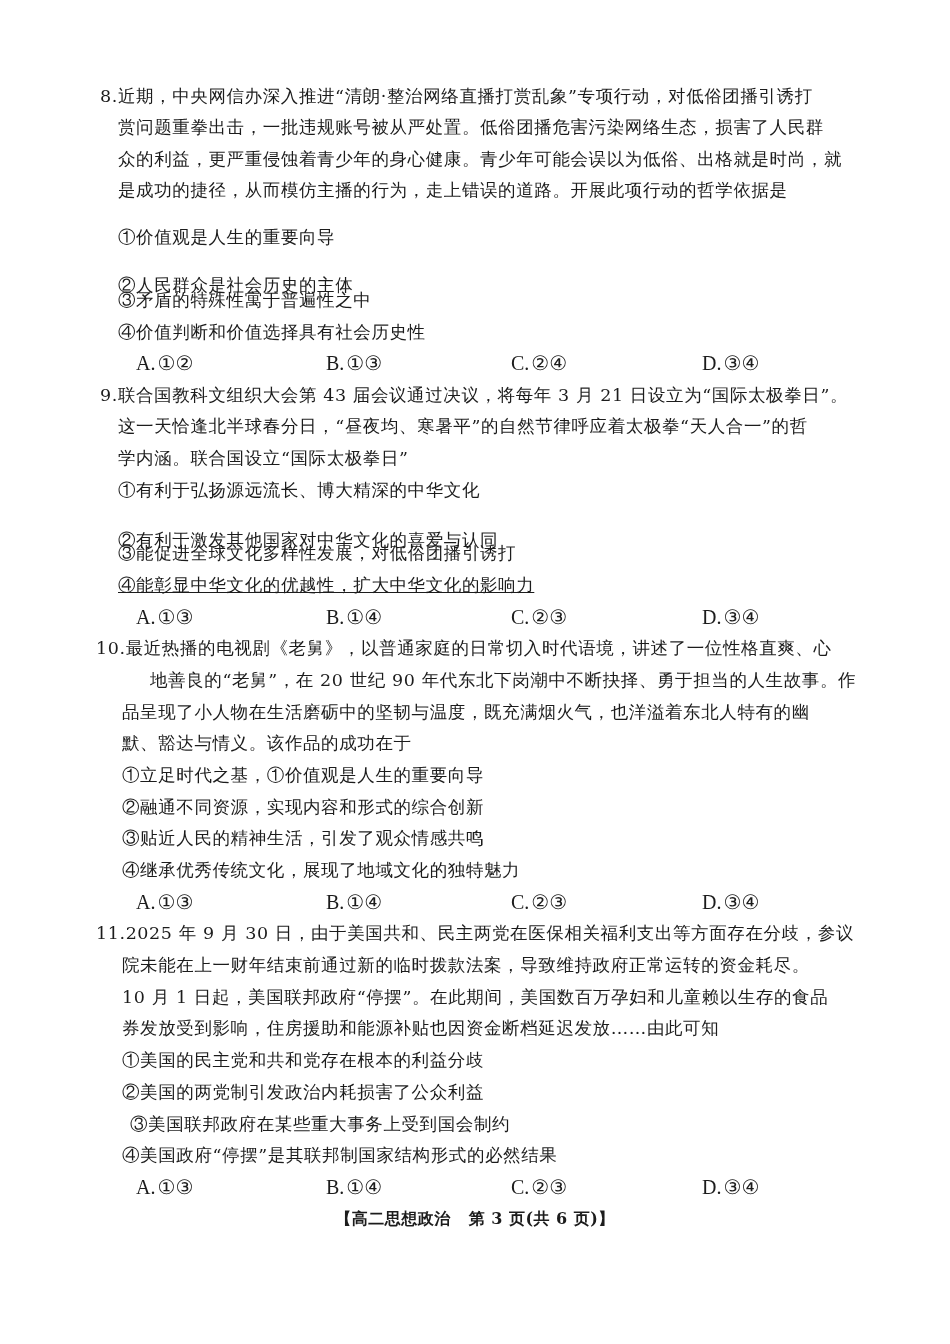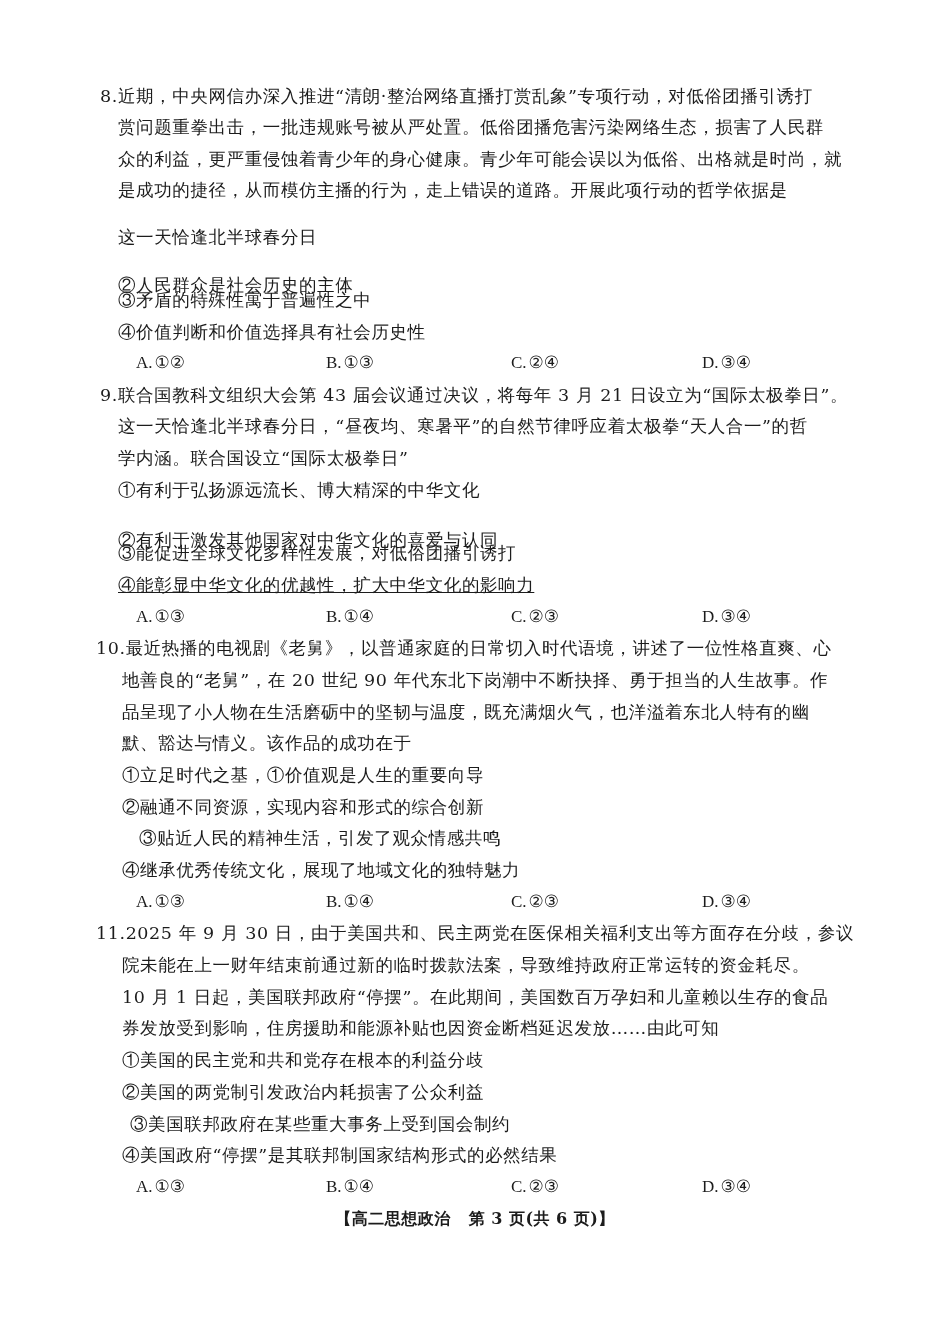--- a/index.html
+++ b/index.html
@@ -45,21 +45,21 @@
     left: 118px;
   }
   .opt.indent2 {
     left: 122px;
   }
   .choice-row {
     position: absolute;
     left: 136px;
     width: 680px;
     height: 24px;
-    font-size: 17px;
+    font-size: 20px;
     line-height: 24px;
   }
   .choice {
     position: absolute;
     top: 0;
     white-space: nowrap;
     font-family: "Liberation Serif", "DejaVu Serif", serif;
   }
   .choice .letter { margin-right: 2px; }
   .footer {
@@ -78,21 +78,21 @@
 </head>
 <body>
 
 <div class="page">
 
   <section>
     <div class="line q-first" style="top:84px;"><span>8.</span><span>近期，中央网信办深入推进“清朗·整治网络直播打赏乱象”专项行动，对低俗团播引诱打</span></div>
     <div class="line q-cont" style="top:115px;">赏问题重拳出击，一批违规账号被从严处置。低俗团播危害污染网络生态，损害了人民群</div>
     <div class="line q-cont" style="top:147px;">众的利益，更严重侵蚀着青少年的身心健康。青少年可能会误以为低俗、出格就是时尚，就</div>
     <div class="line q-cont" style="top:178px;">是成功的捷径，从而模仿主播的行为，走上错误的道路。开展此项行动的哲学依据是</div>
-    <div class="line opt" style="top:225px;">这一天恰逢北半球春分日</div>
+    <div class="line opt" style="top:225px;">①价值观是人生的重要向导</div>
     <div class="line opt" style="top:257px;margin-top:16px;">②人民群众是社会历史的主体</div>
     <div class="line opt" style="top:288px;">③矛盾的特殊性寓于普遍性之中</div>
     <div class="line opt" style="top:320px;">④价值判断和价值选择具有社会历史性</div>
     <div class="choice-row" style="top:351px;">
       <span class="choice" style="left:0px;"><span class="letter">A.</span><span>①②</span></span>
       <span class="choice" style="left:190px;"><span class="letter">B.</span><span>①③</span></span>
       <span class="choice" style="left:375px;"><span class="letter">C.</span><span>②④</span></span>
       <span class="choice" style="left:566px;"><span class="letter">D.</span><span>③④</span></span>
     </div>
   </section>
@@ -108,26 +108,26 @@
     <div class="choice-row" style="top:605px;">
       <span class="choice" style="left:0px;"><span class="letter">A.</span><span>①③</span></span>
       <span class="choice" style="left:190px;"><span class="letter">B.</span><span>①④</span></span>
       <span class="choice" style="left:375px;"><span class="letter">C.</span><span>②③</span></span>
       <span class="choice" style="left:566px;"><span class="letter">D.</span><span>③④</span></span>
     </div>
   </section>
 
   <section>
     <div class="line q-first two-digit" style="top:636px;"><span>10.</span><span>最近热播的电视剧《老舅》，以普通家庭的日常切入时代语境，讲述了一位性格直爽、心</span></div>
-    <div class="line q-cont indent2" style="top:668px;">地善良的“老舅”，在 20 世纪 90 年代东北下岗潮中不断抉择、勇于担当的人生故事。作</div>
+    <div class="line q-cont indent2" style="top:668px;margin-left:28px;">地善良的“老舅”，在 20 世纪 90 年代东北下岗潮中不断抉择、勇于担当的人生故事。作</div>
     <div class="line q-cont indent2" style="top:700px;">品呈现了小人物在生活磨砺中的坚韧与温度，既充满烟火气，也洋溢着东北人特有的幽</div>
     <div class="line q-cont indent2" style="top:731px;text-align:center;">默、豁达与情义。该作品的成功在于</div>
     <div class="line opt indent2" style="top:763px;">①立足时代之基，①价值观是人生的重要向导</div>
     <div class="line opt indent2" style="top:795px;">②融通不同资源，实现内容和形式的综合创新</div>
-    <div class="line opt indent2" style="top:826px;margin-left:17px;">③贴近人民的精神生活，引发了观众情感共鸣</div>
+    <div class="line opt indent2" style="top:826px;">③贴近人民的精神生活，引发了观众情感共鸣</div>
     <div class="line opt indent2" style="top:858px;">④继承优秀传统文化，展现了地域文化的独特魅力</div>
     <div class="choice-row" style="top:890px;">
       <span class="choice" style="left:0px;"><span class="letter">A.</span><span>①③</span></span>
       <span class="choice" style="left:190px;"><span class="letter">B.</span><span>①④</span></span>
       <span class="choice" style="left:375px;"><span class="letter">C.</span><span>②③</span></span>
       <span class="choice" style="left:566px;"><span class="letter">D.</span><span>③④</span></span>
     </div>
   </section>
 
   <section>

